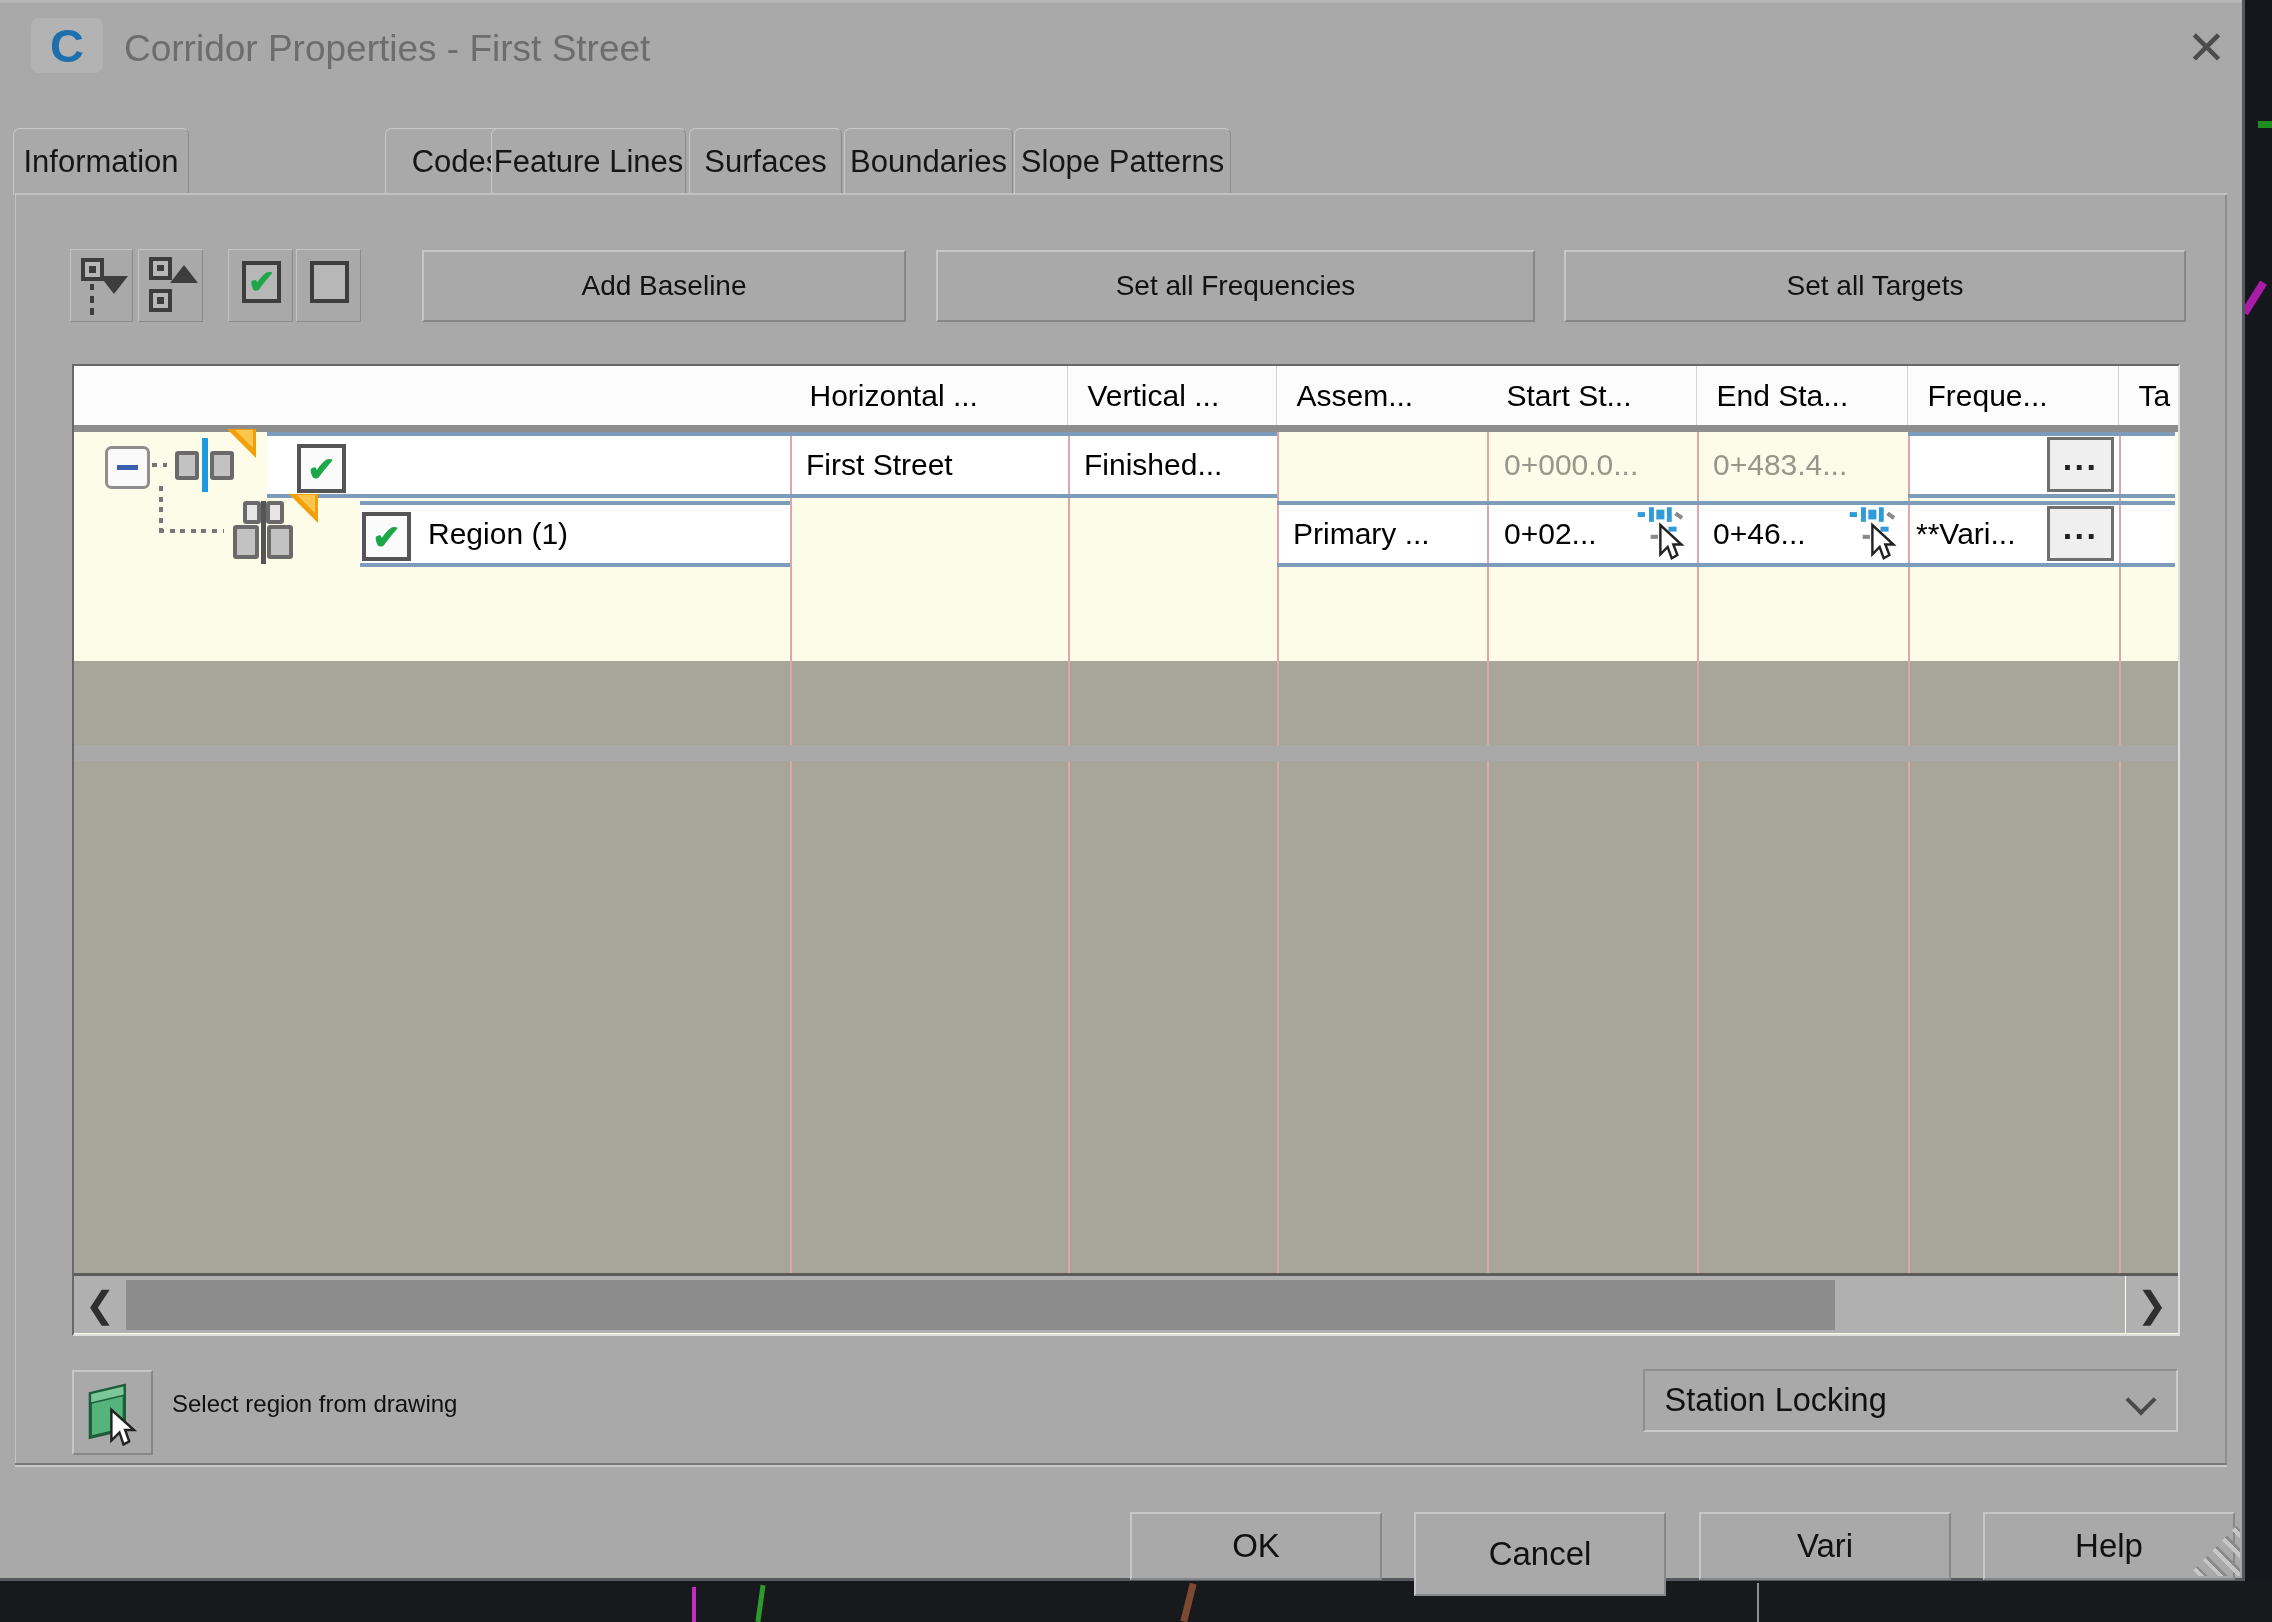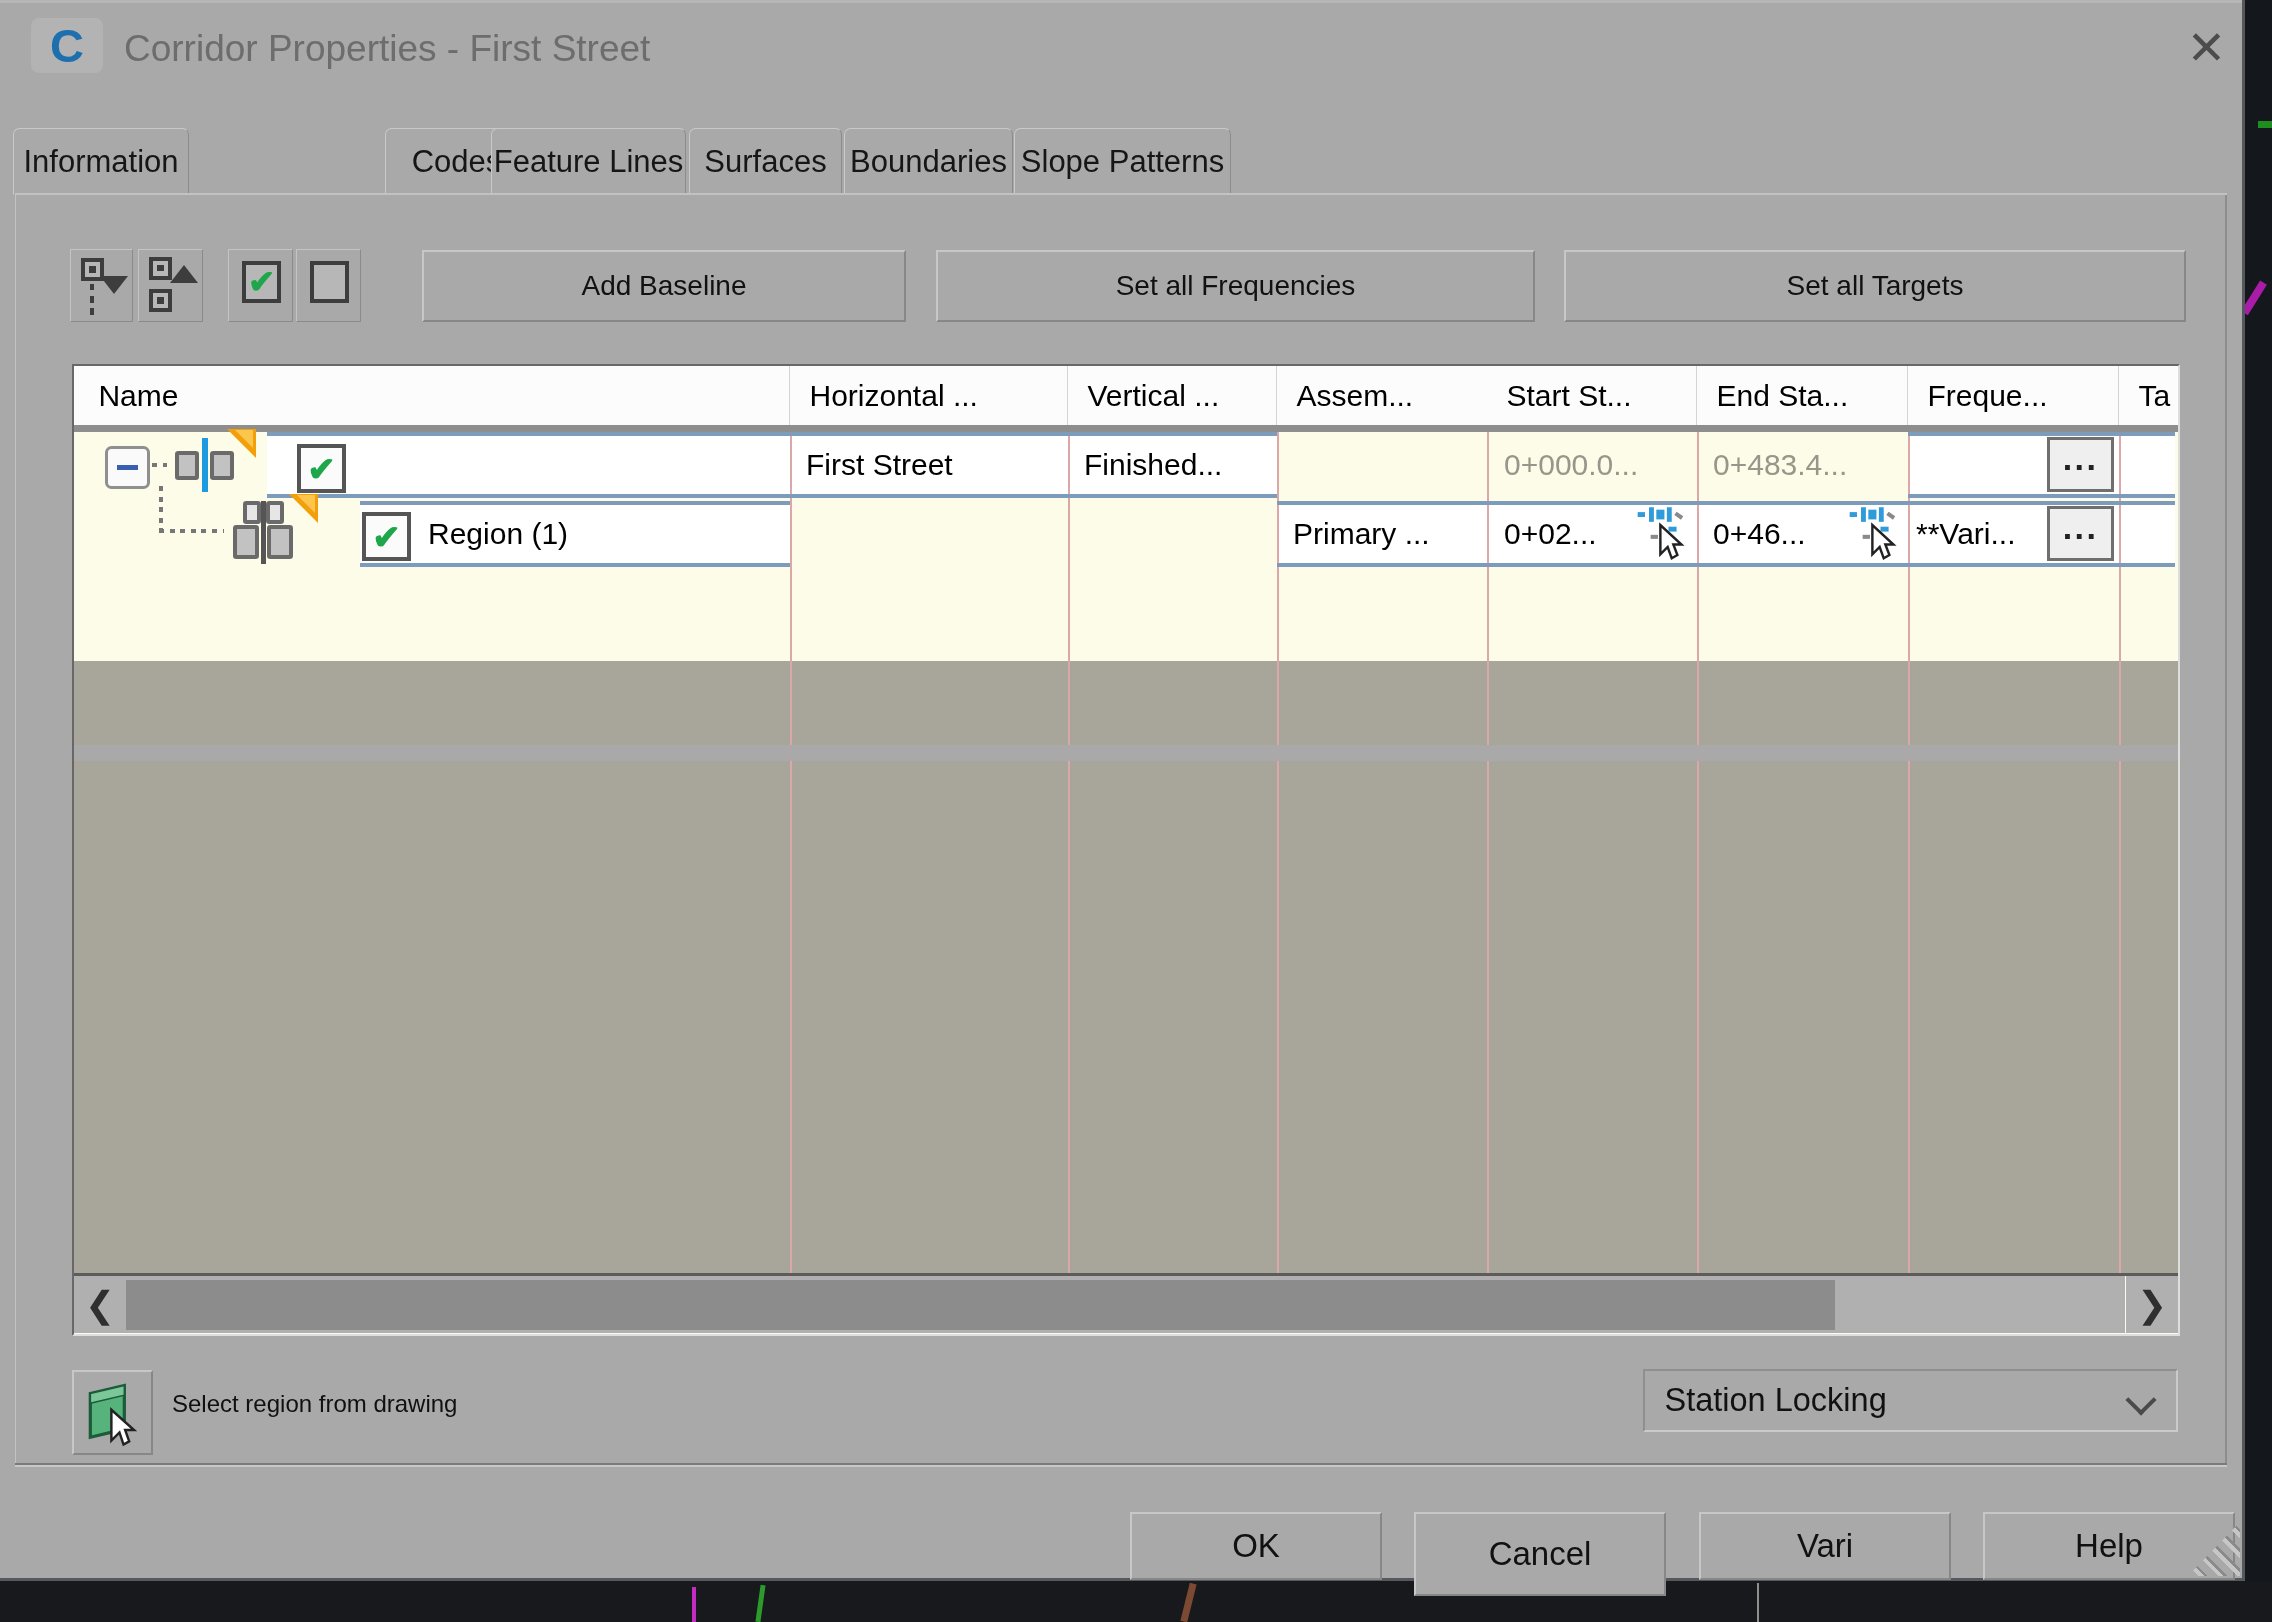--- a/index.html
+++ b/index.html
@@ -154,21 +154,20 @@
       <span class="chkicon" style="left:13px;top:11.4px;width:39px;height:42px;"></span>
     </div>
 
     <div class="abs btn" style="left:422px;top:250px;width:484px;height:72px;">Add Baseline</div>
     <div class="abs btn" style="left:936px;top:250px;width:599px;height:72px;">Set all Frequencies</div>
     <div class="abs btn" style="left:1564px;top:250px;width:622px;height:72px;">Set all Targets</div>
 
     <div class="abs grid">
 
       <div class="abs ghead"></div>
-      <div class="hcell" style="left:0;width:716px;padding-left:24.4px;">Name</div>
       <div class="hcell" style="left:716px;width:278px;">Horizontal ...</div>
       <div class="hcell" style="left:994px;width:209px;">Vertical ...</div>
       <div class="hcell" style="left:1203px;width:211px;">Assem...</div>
       <div class="hcell" style="left:1413px;width:210px;">Start St...</div>
       <div class="hcell" style="left:1623px;width:211px;">End Sta...</div>
       <div class="hcell" style="left:1834px;width:211px;">Freque...</div>
       <div class="hcell" style="left:2045px;width:59px;border-right:none;">Ta</div>
       <div class="abs ghead-line"></div>
 
       <div class="abs olive1"></div>

